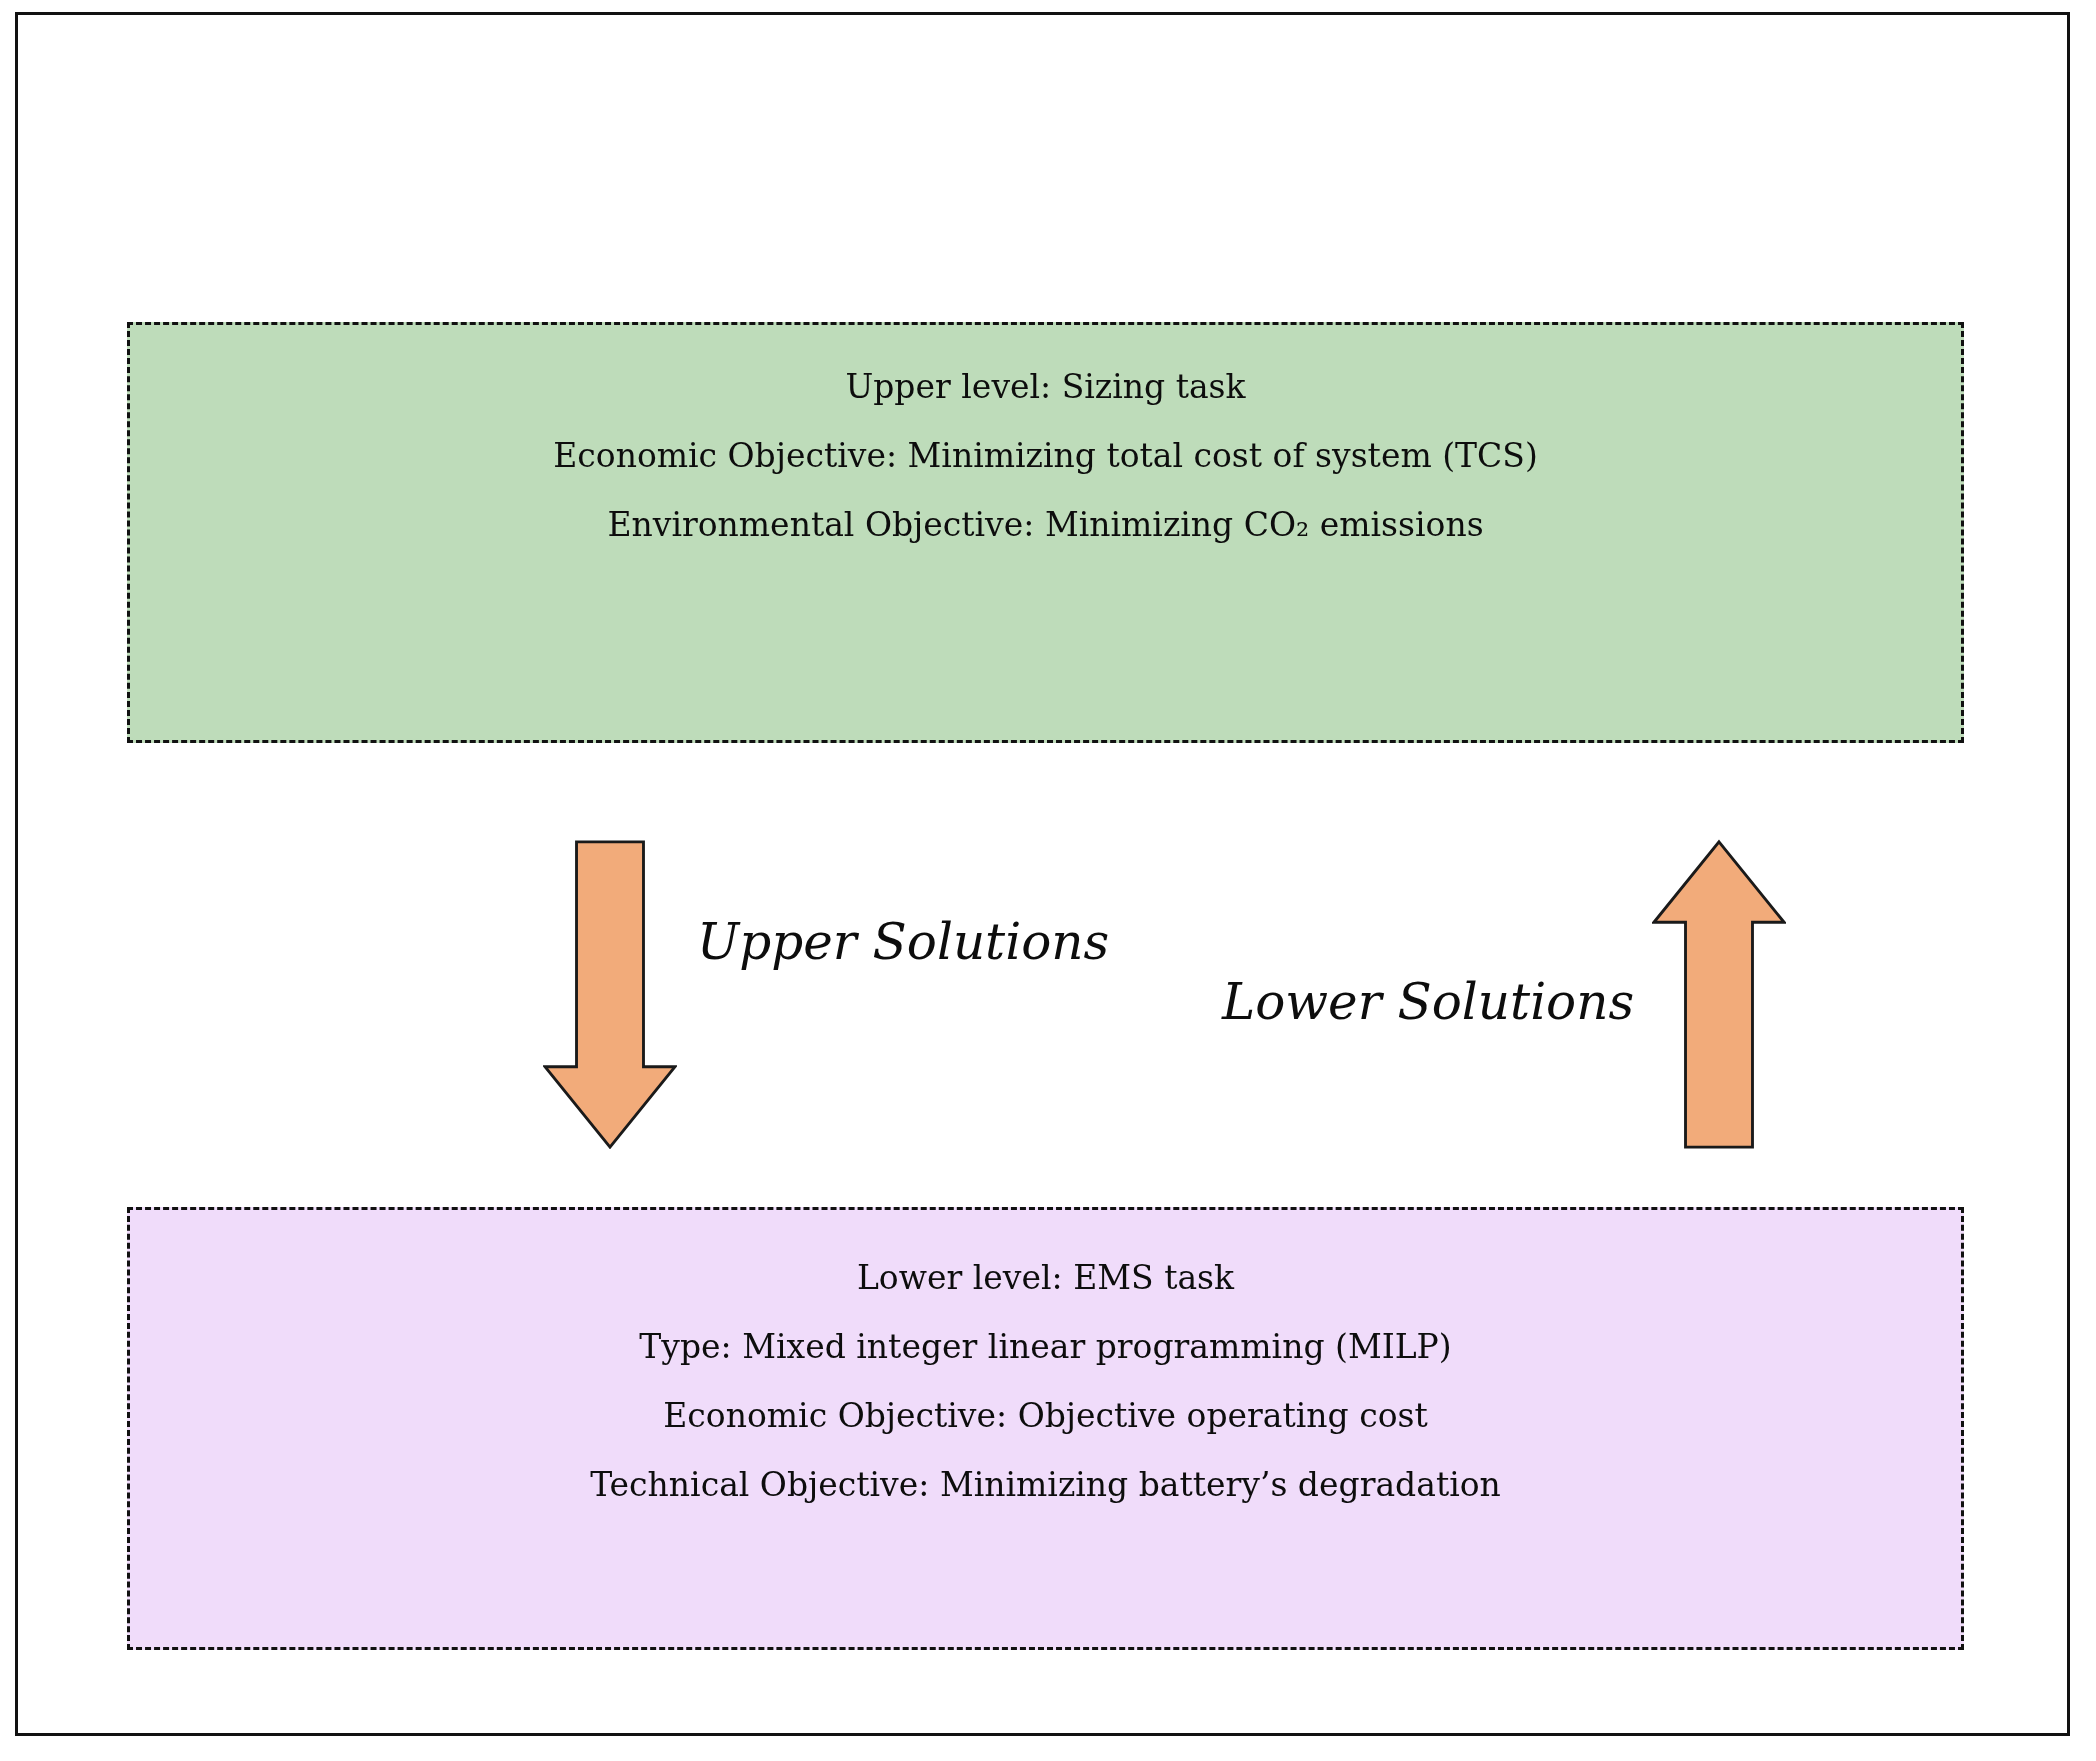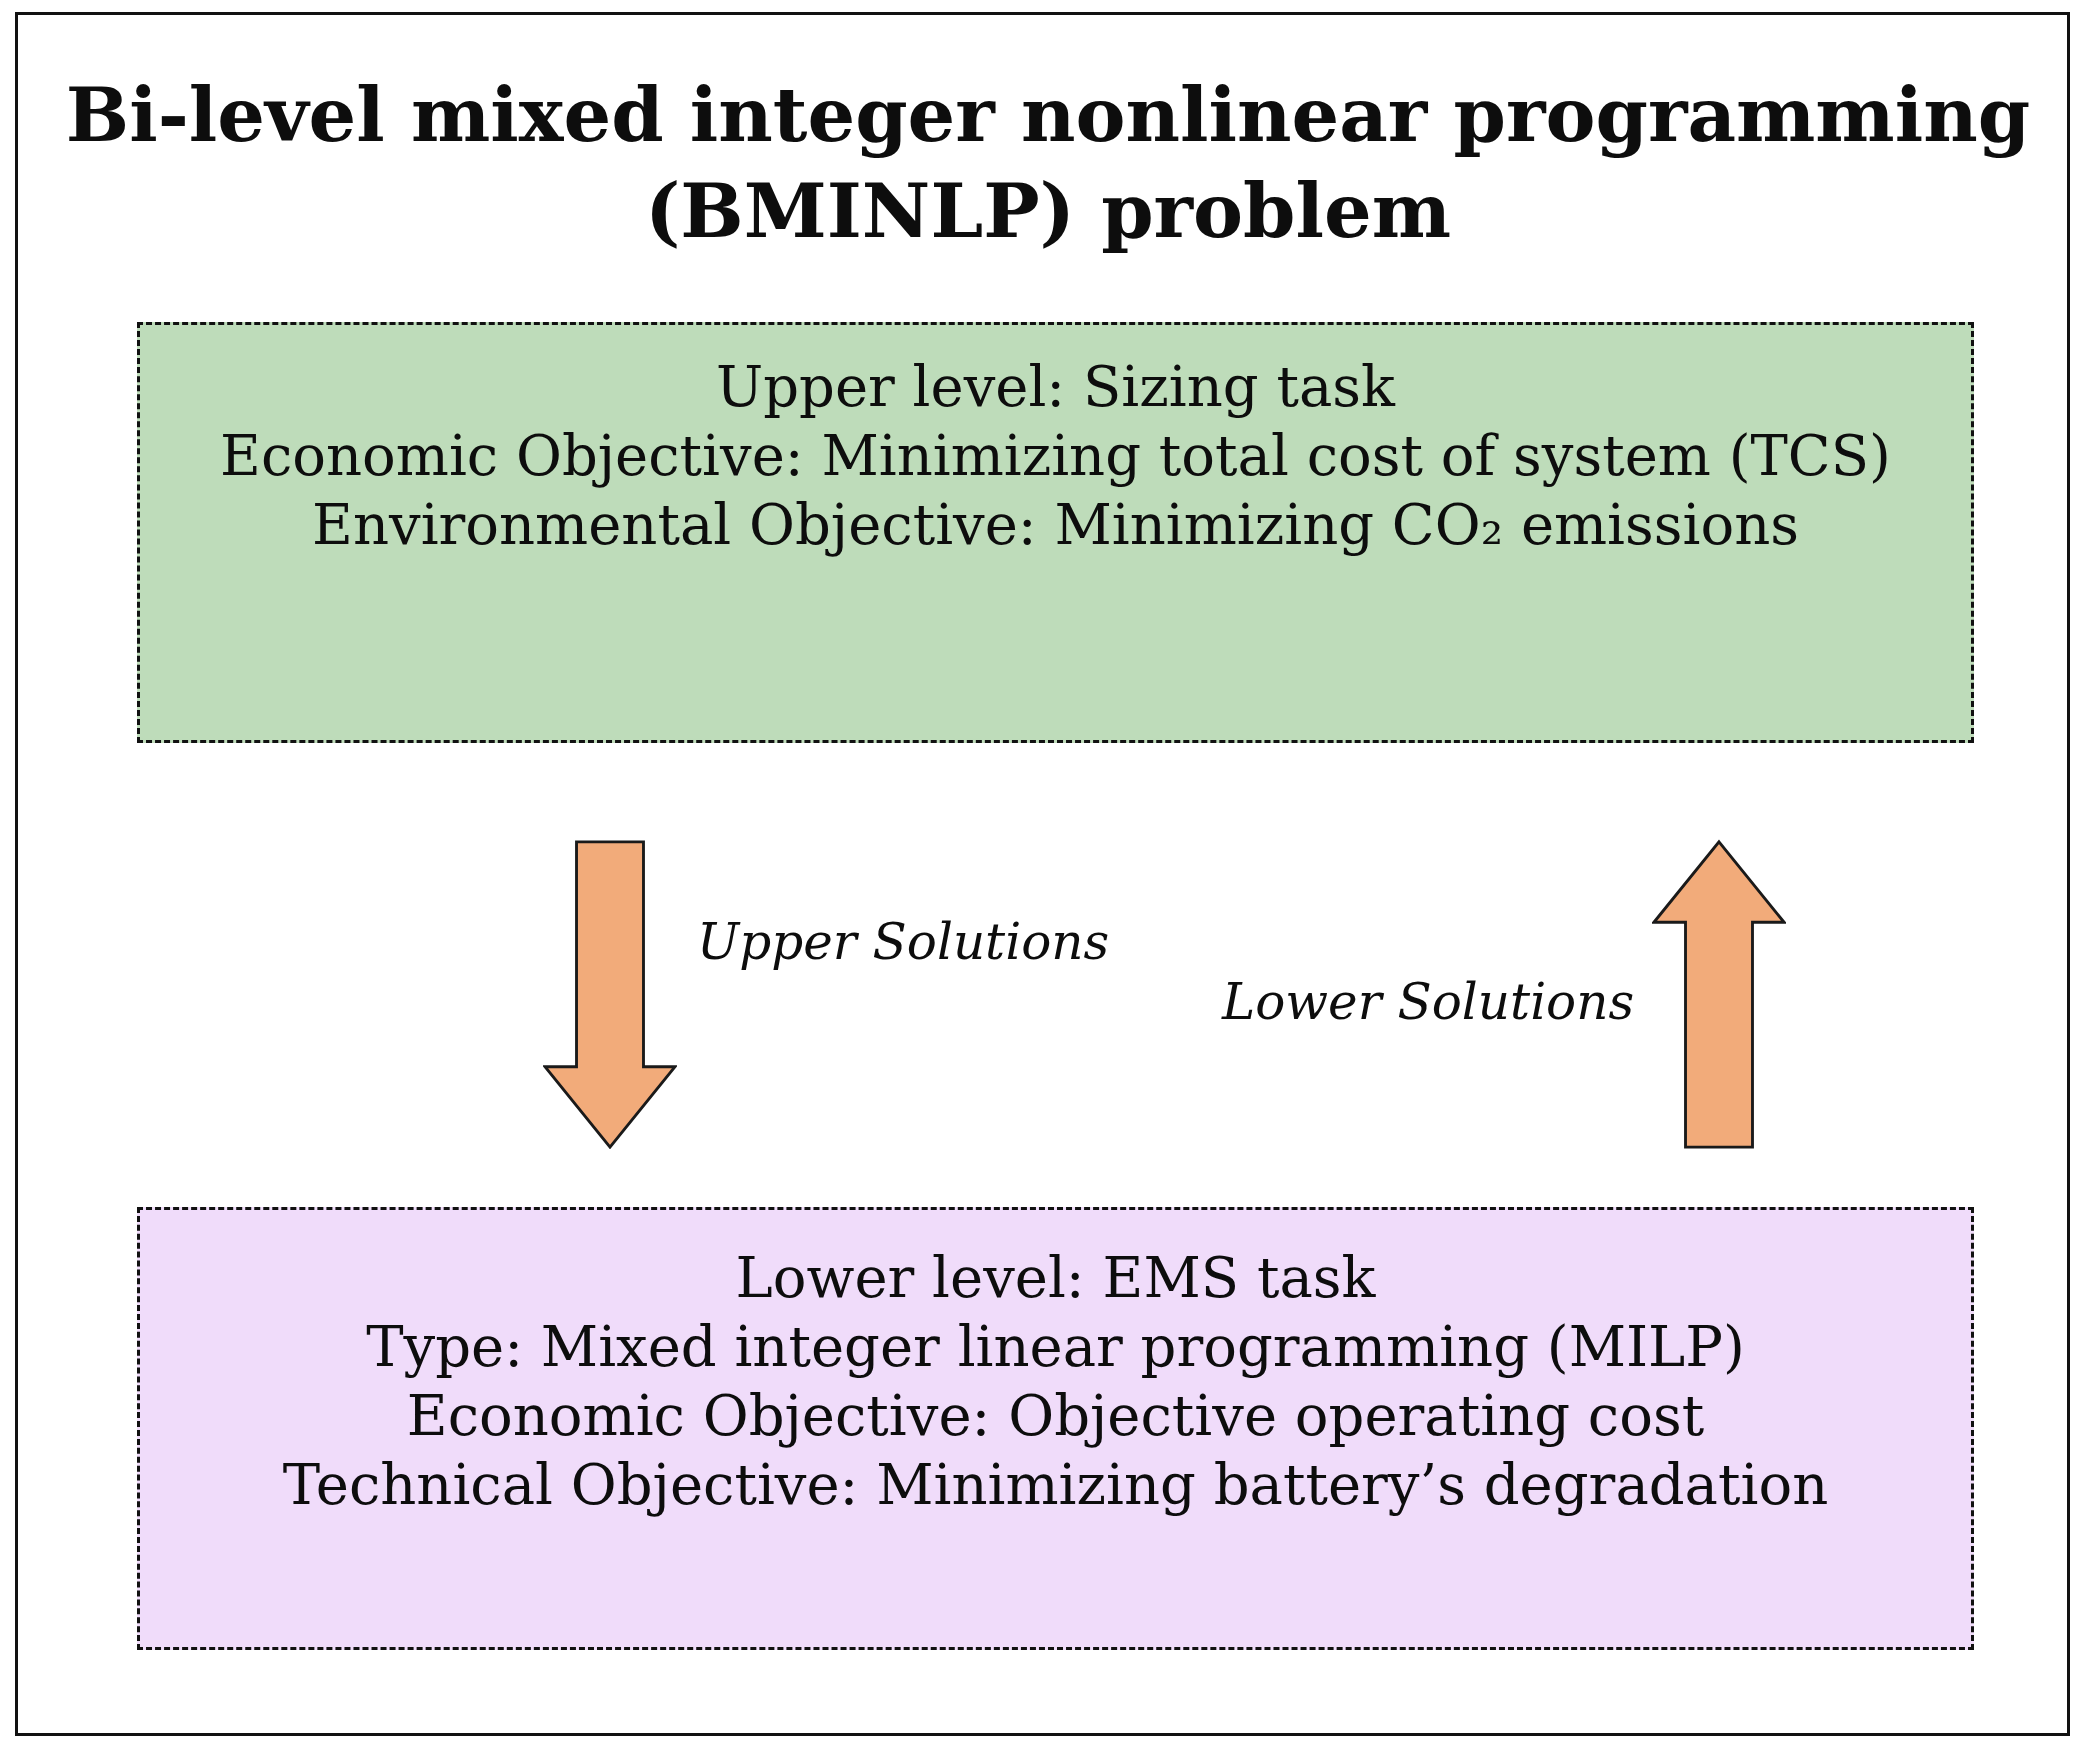--- a/index.html
+++ b/index.html
@@ -32,26 +32,26 @@
     top: 67px;
     width: 2096px;
     text-align: center;
     font-size: 75px;
     font-weight: bold;
     line-height: 96px;
     letter-spacing: 0px;
   }
   .level-box {
     position: absolute;
-    left: 137px;
+    left: 127px;
     width: 1837px;
     border: 3.8px dashed #111111;
     box-sizing: border-box;
     text-align: center;
-    font-size: 56px;
+    font-size: 33px;
     line-height: 69px;
   }
   .upper-box {
     top: 322px;
     height: 421px;
     background: #bedcba;
     padding-top: 27px;
   }
   .lower-box {
     top: 1207px;
@@ -98,24 +98,20 @@
     text-align: center;
   }
 </style>
 </head>
 <body>
 
 <div class="canvas">
 
   <div class="outer-frame"></div>
 
-  <div class="fig-title">
-    <div>Bi-level mixed integer nonlinear programming</div>
-    <div>(BMINLP) problem</div>
-  </div>
 
   <div class="level-box upper-box">
     <div>Upper level: Sizing task</div>
     <div>Economic Objective: Minimizing total cost of system (TCS)</div>
     <div>Environmental Objective: Minimizing CO₂ emissions</div>
   </div>
 
   <svg class="arrow-svg down-arrow" viewBox="0 0 140 323" aria-hidden="true">
     <polygon points="35,2 105,2 105,237 138,237 70,321 2,237 35,237" fill="#f2ab7a"></polygon>
   </svg>

